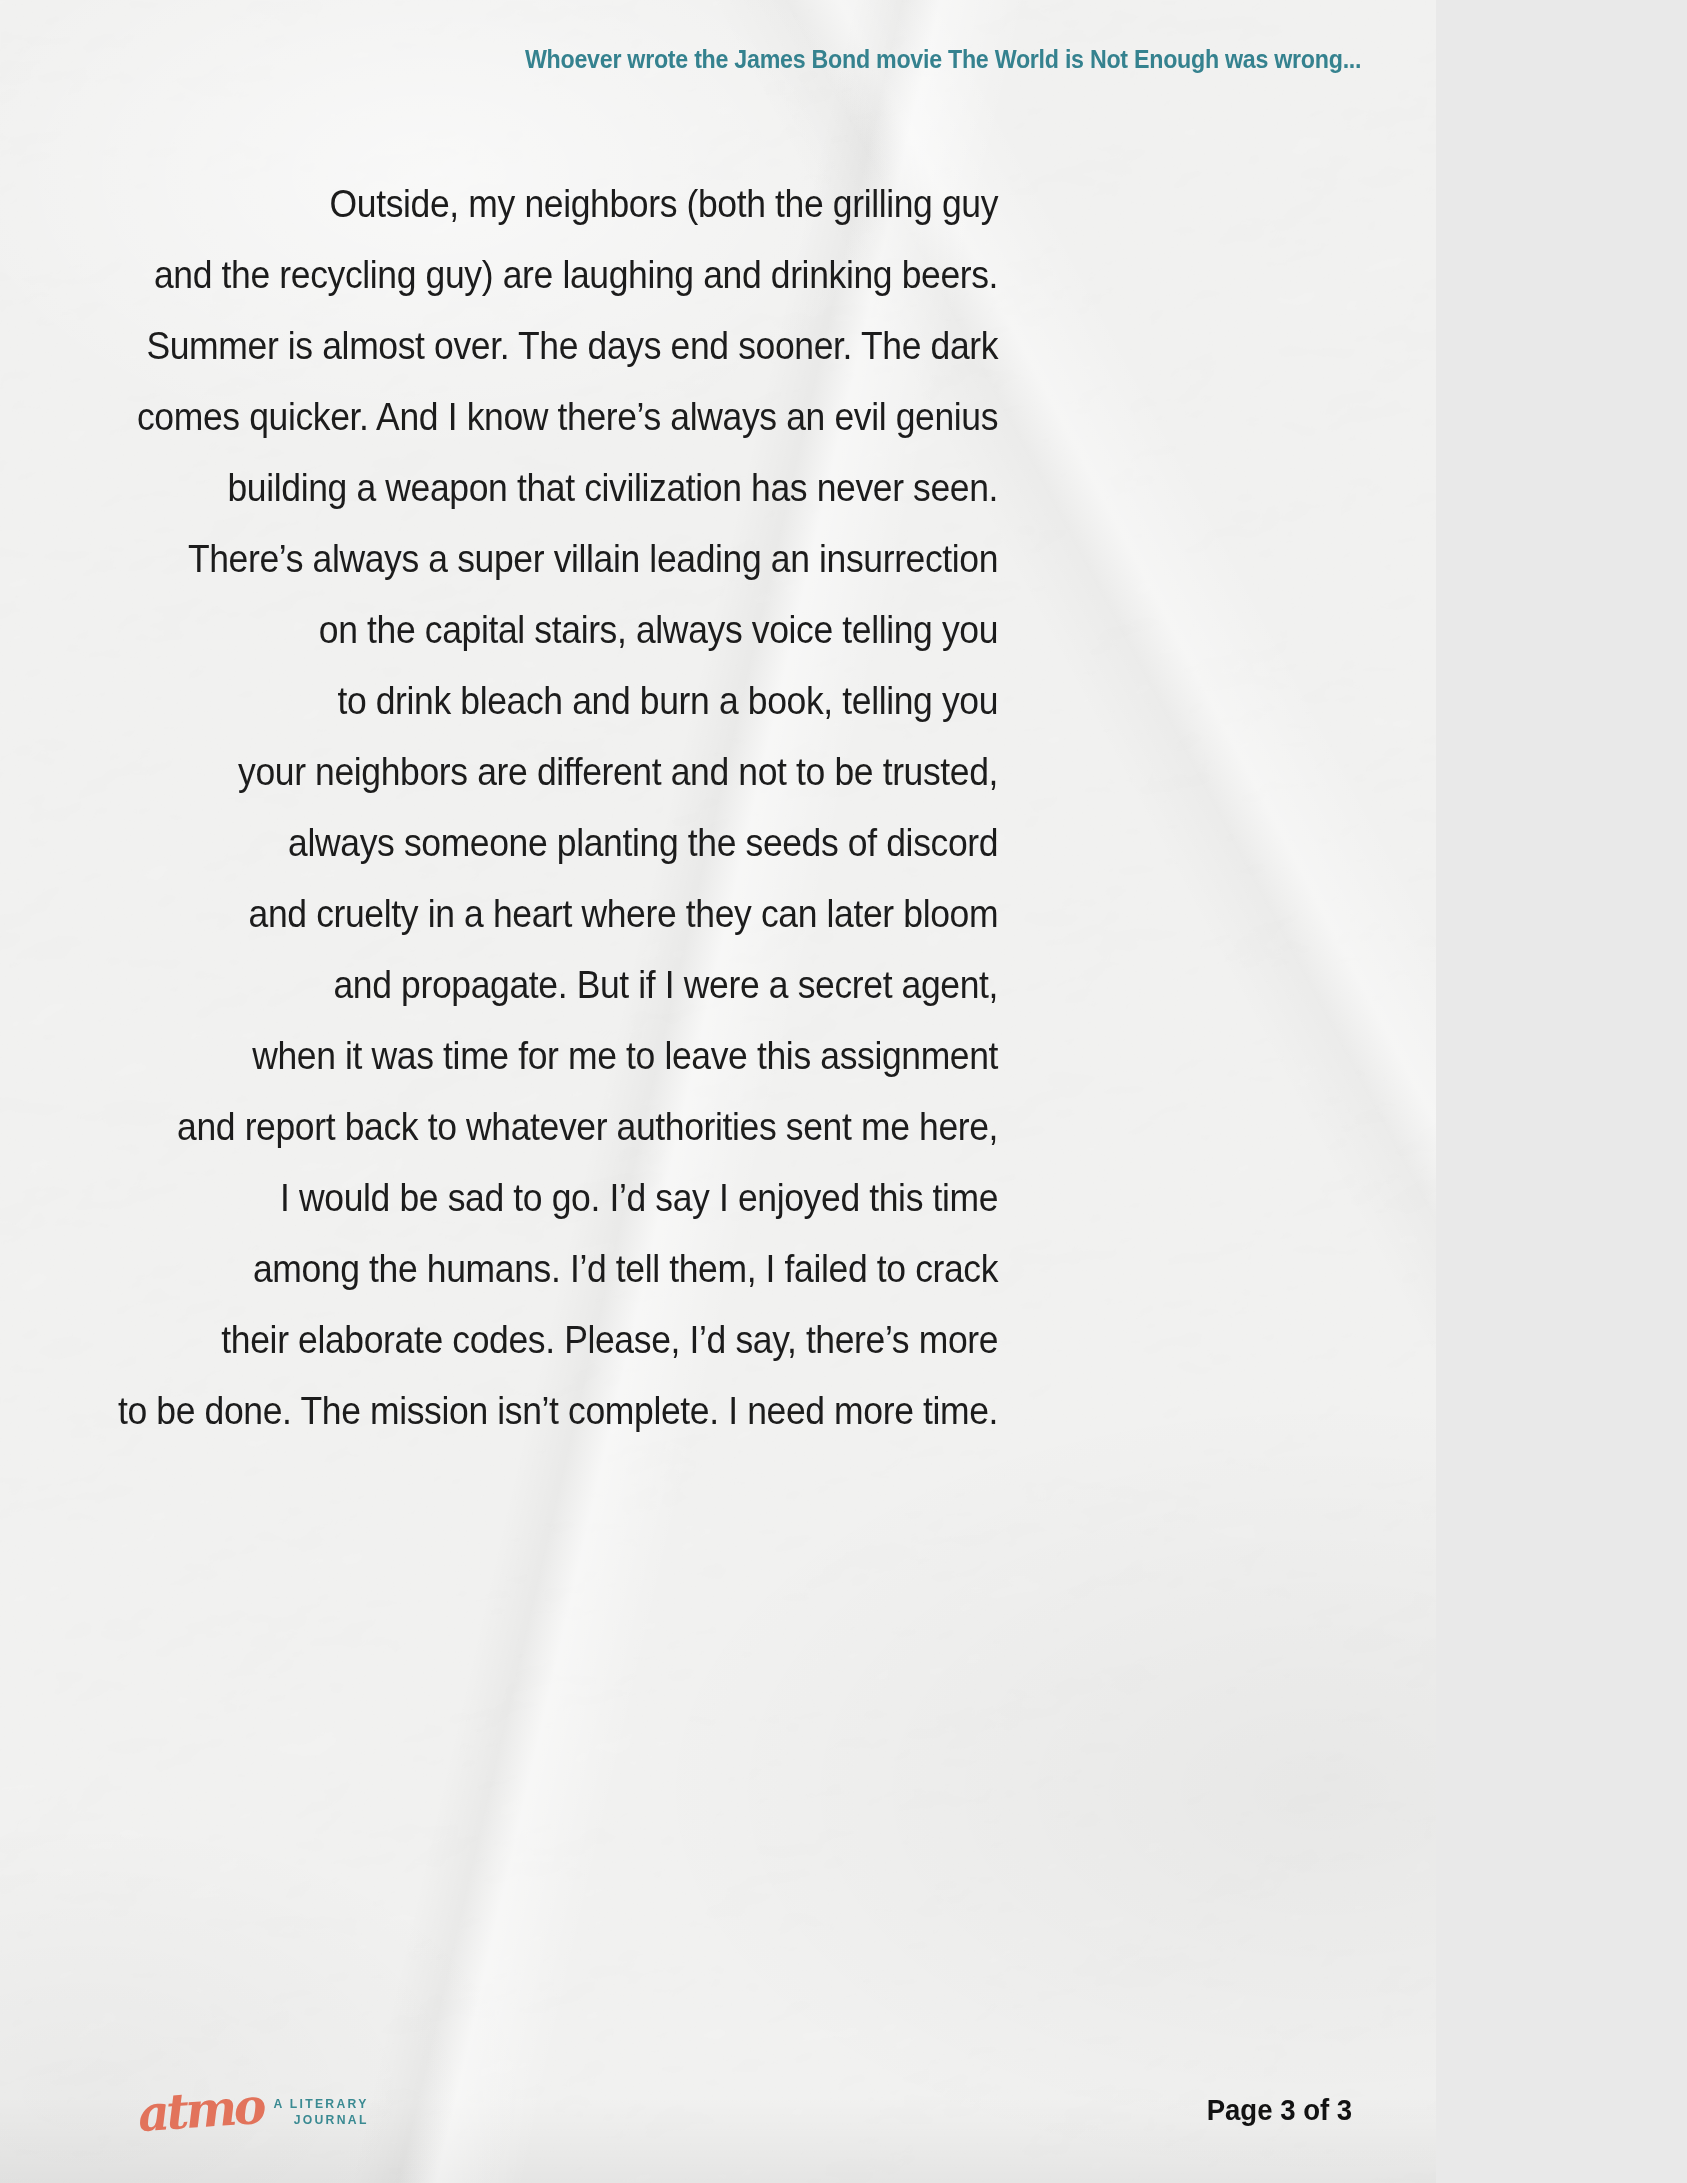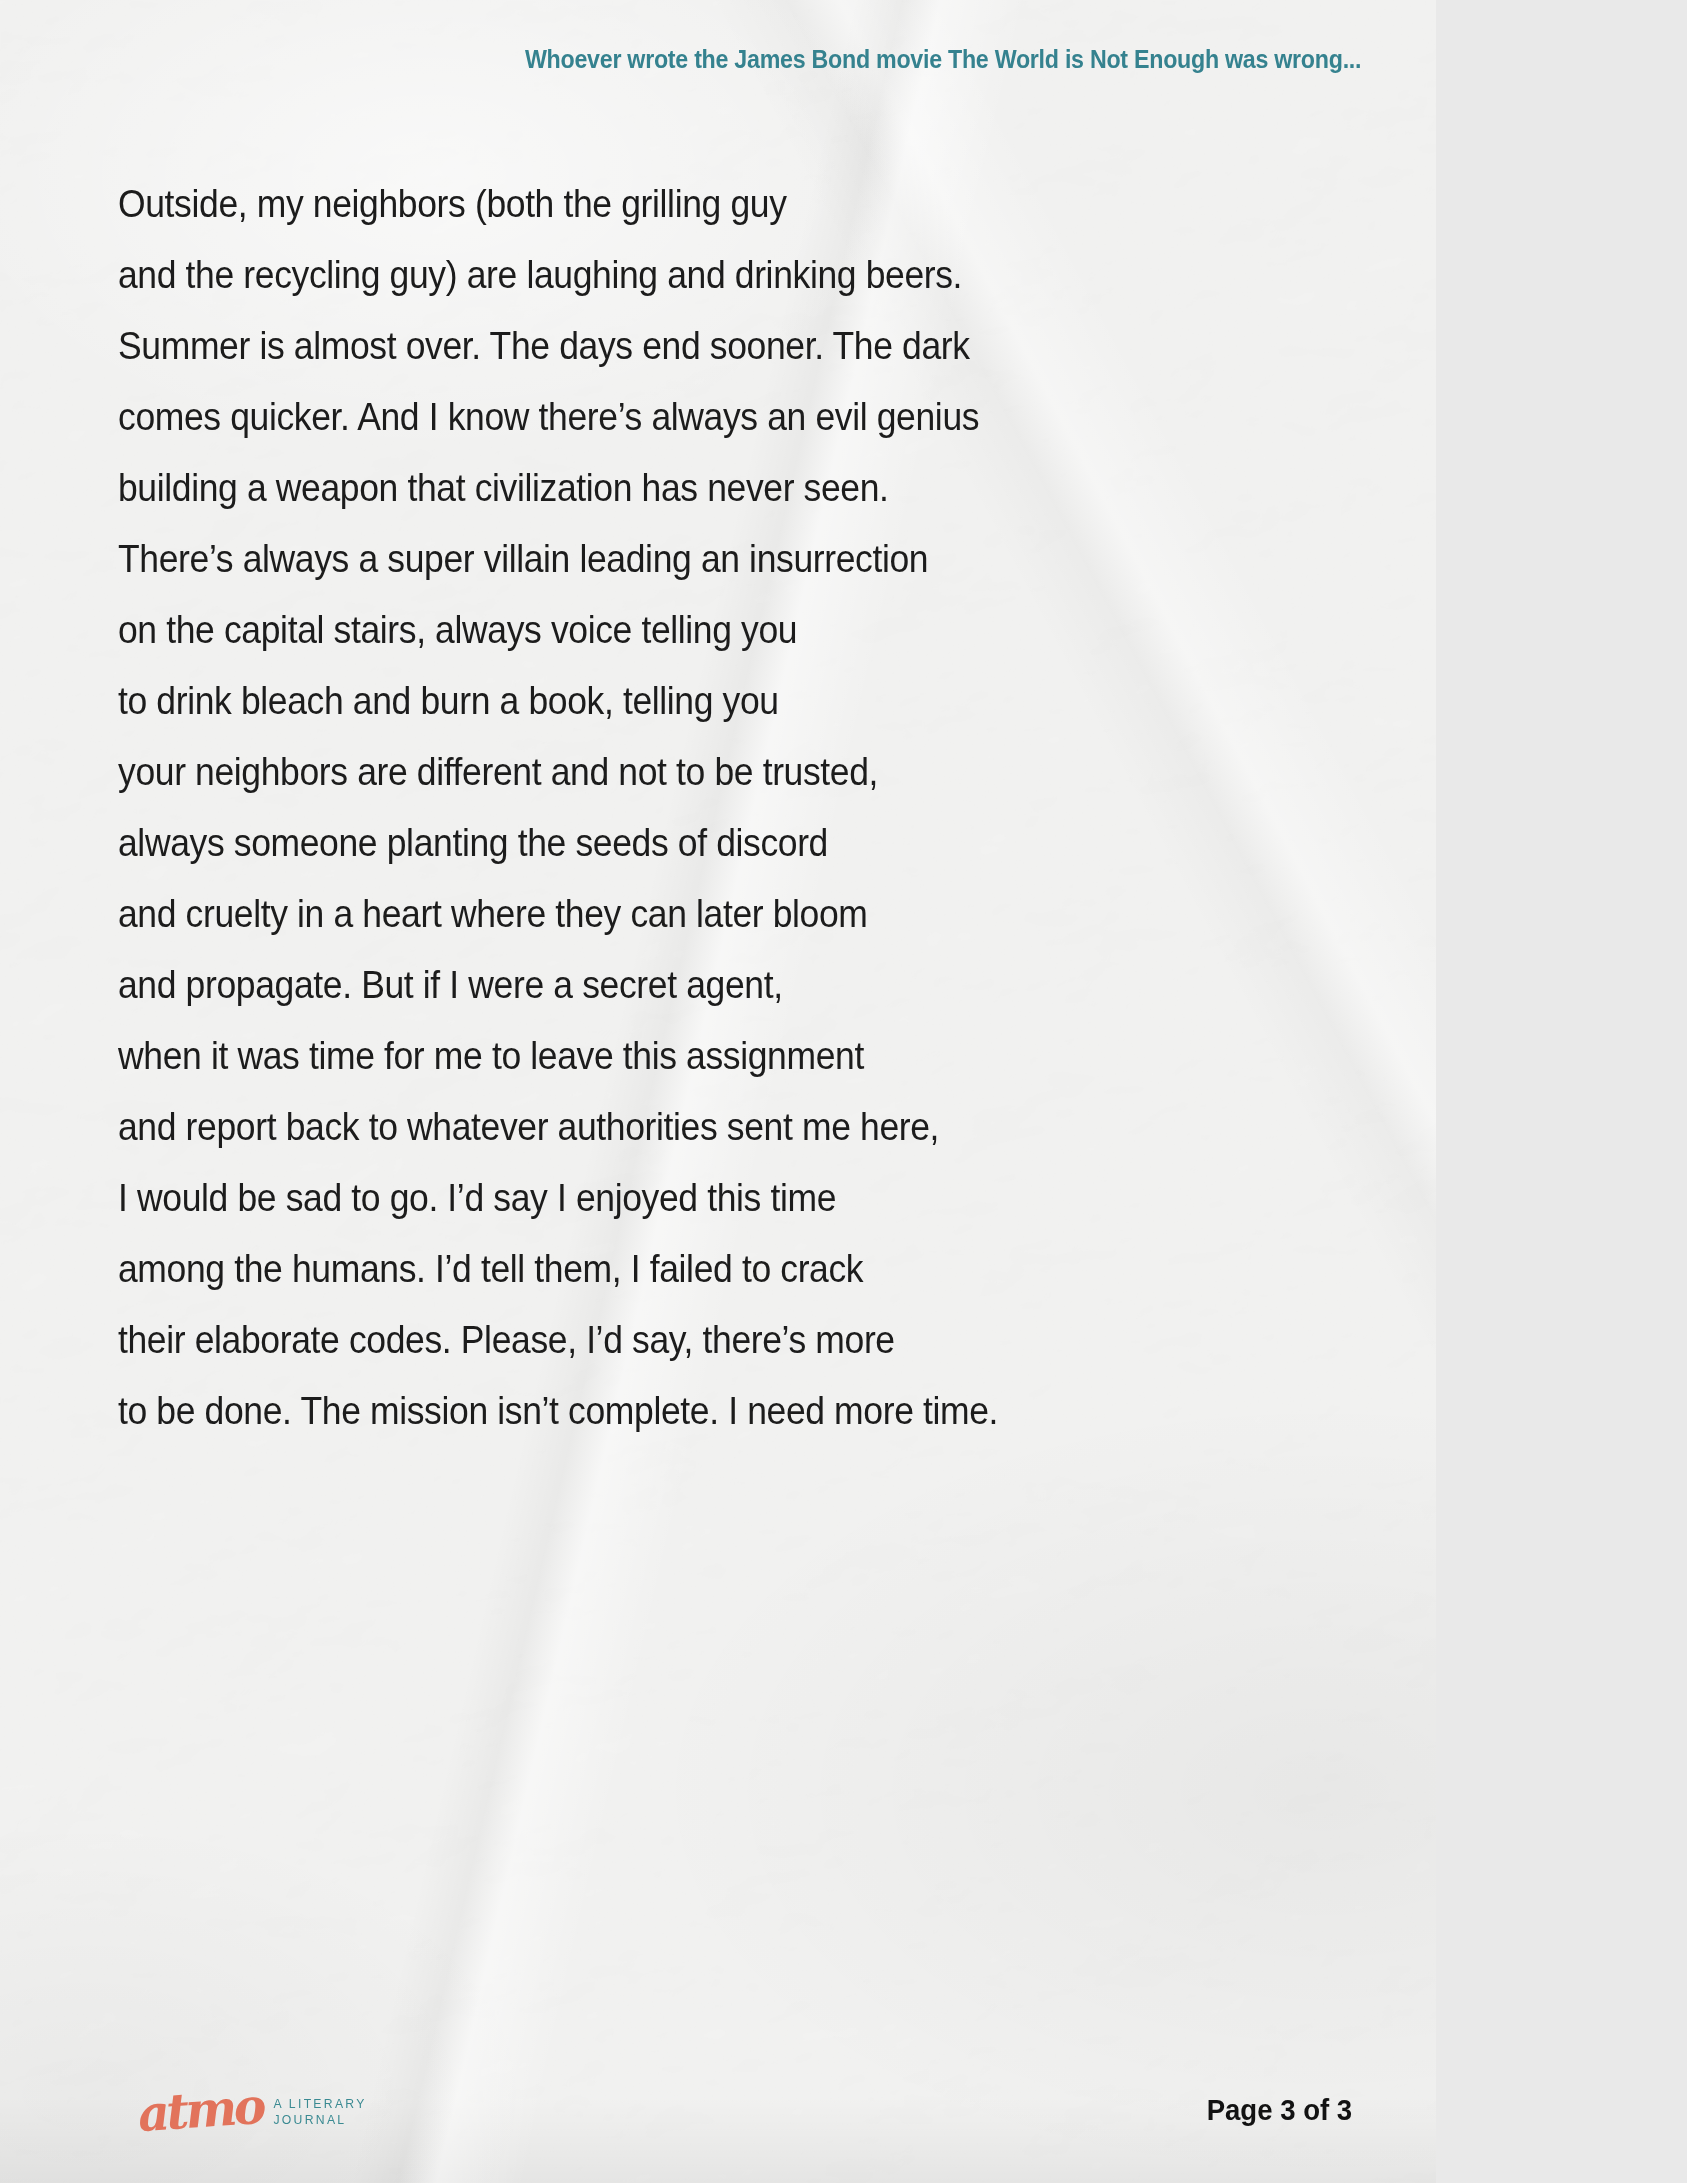--- a/index.html
+++ b/index.html
@@ -3,20 +3,21 @@
 <meta charset="utf-8">
 <style>
   html, body { margin: 0; padding: 0; background: #e9e9e9; }
   .page {
     position: relative;
     width: 1436px;
     height: 2184px;
     background: #f3f3f2;
     overflow: hidden;
     font-family: "Liberation Sans", sans-serif;
+    text-align: right;
   }
   
   .texture {
     position: absolute;
     inset: 0;
     pointer-events: none;
   }
   .texture rect { mix-blend-mode: multiply; }
   .creases {
     position: absolute;
@@ -69,21 +70,21 @@
     font-size: 49px;
     line-height: 1;
     color: #E2735B;
     letter-spacing: -3.5px;
     transform: rotate(-4deg);
   }
   .logo-tagline {
     display: flex;
     flex-direction: column;
     color: #3A8A92;
-    font-weight: 400;
+    font-weight: 700;
     font-size: 12.2px;
     letter-spacing: 2.3px;
     line-height: 1.3;
     padding-top: 5.2px;
   }
   .page-number {
     position: absolute;
     right: 84px;
     top: 2094px;
     font-size: 29px;

